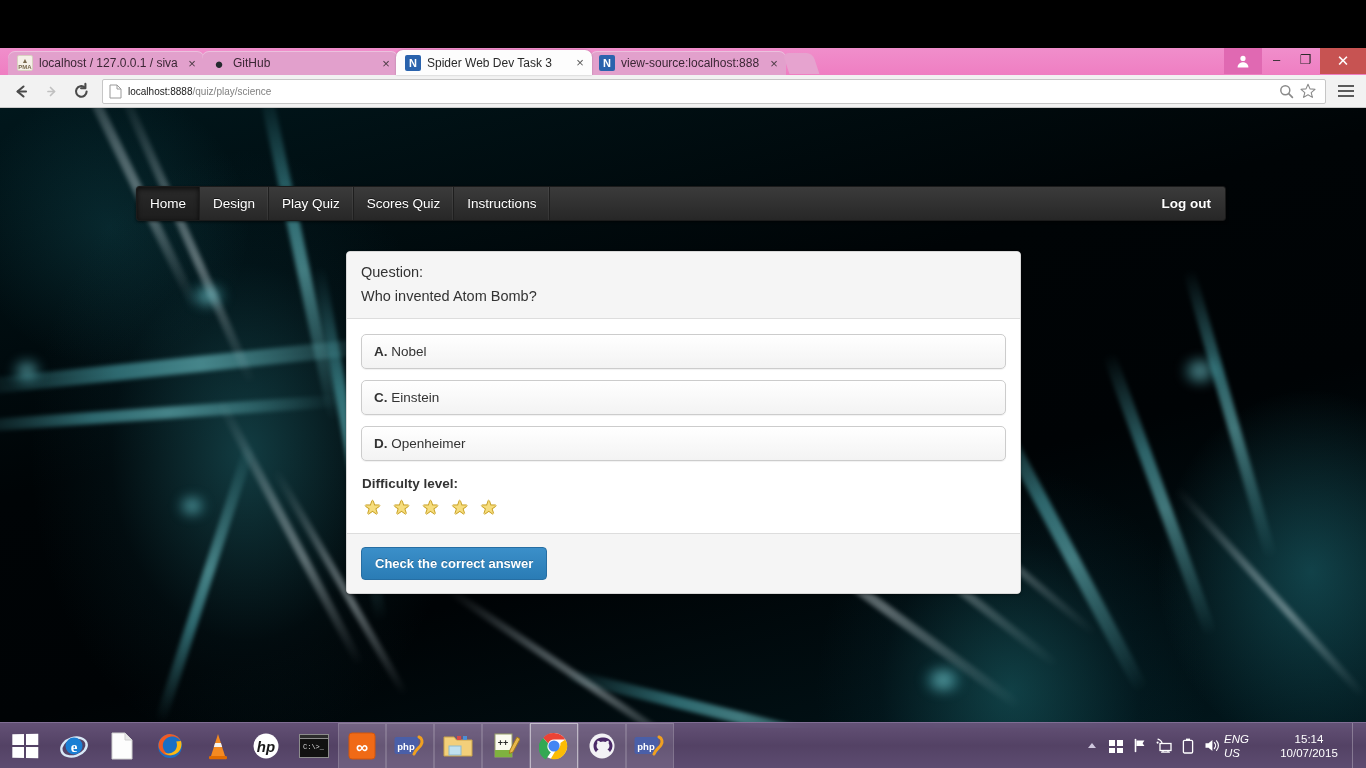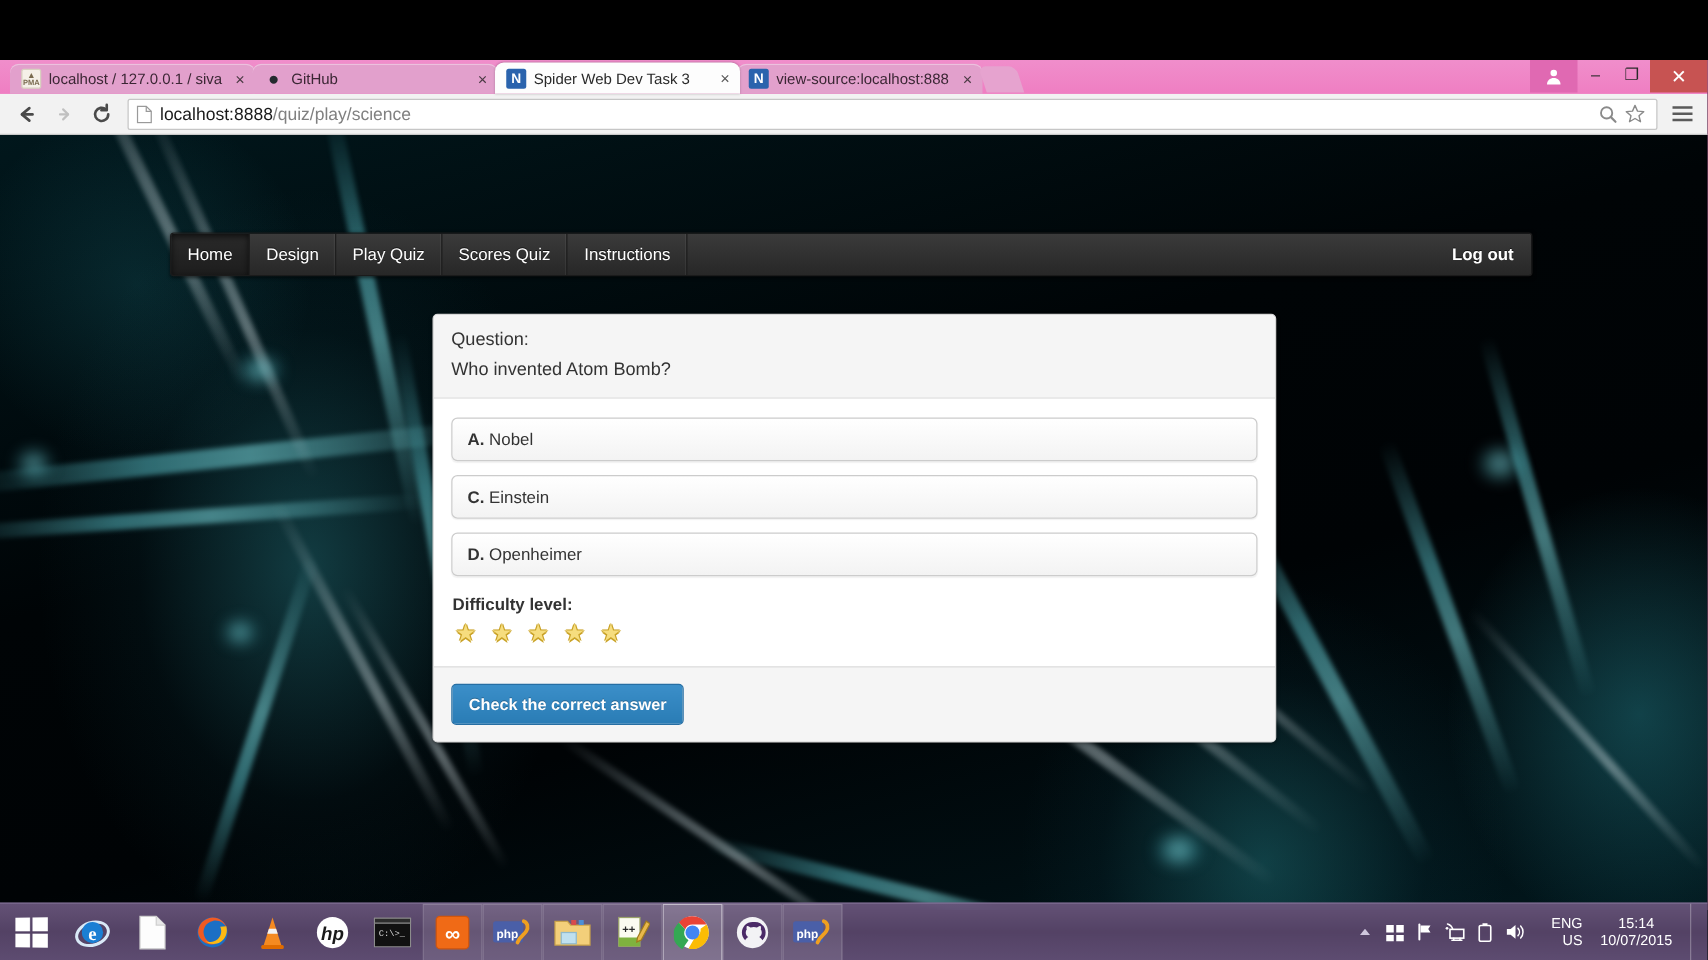--- a/index.html
+++ b/index.html
@@ -143,21 +143,21 @@
     background: #fff;
     border: 1px solid #c6c6c6;
     border-radius: 2px;
     display: flex;
     align-items: center;
     padding: 0 6px;
   }
   #page-icon { margin-right: 6px; display:flex; }
   #url-text {
     flex: 1 1 auto;
-    font-size: 14px;
+    font-size: 10px;
     color: #808080;
     line-height: 23px;
     white-space: nowrap;
     overflow: hidden;
   }
   #url-text b { color: #1a1a1a; font-weight: normal; }
   .omni-icon { width: 22px; display:flex; align-items:center; justify-content:center; cursor:pointer; }
   #menu-button {
     width: 28px; height: 28px;
     display: flex; flex-direction: column;
@@ -354,25 +354,26 @@
   }
   .tray-icon {
     width: 24px; height: 46px;
     display: flex; align-items: center; justify-content: center;
     color: #e9e4f0;
     font-size: 14px;
     cursor: pointer;
   }
   #lang-indicator {
     width: 42px;
-    text-align: right;
+    text-align: left;
     color: #ffffff;
     font-size: 11.5px;
     line-height: 14px;
     cursor: pointer;
+    font-style: italic;
   }
   #clock {
     width: 86px;
     text-align: center;
     color: #ffffff;
     font-size: 11.5px;
     line-height: 14px;
     cursor: pointer;
   }
   #show-desktop {

